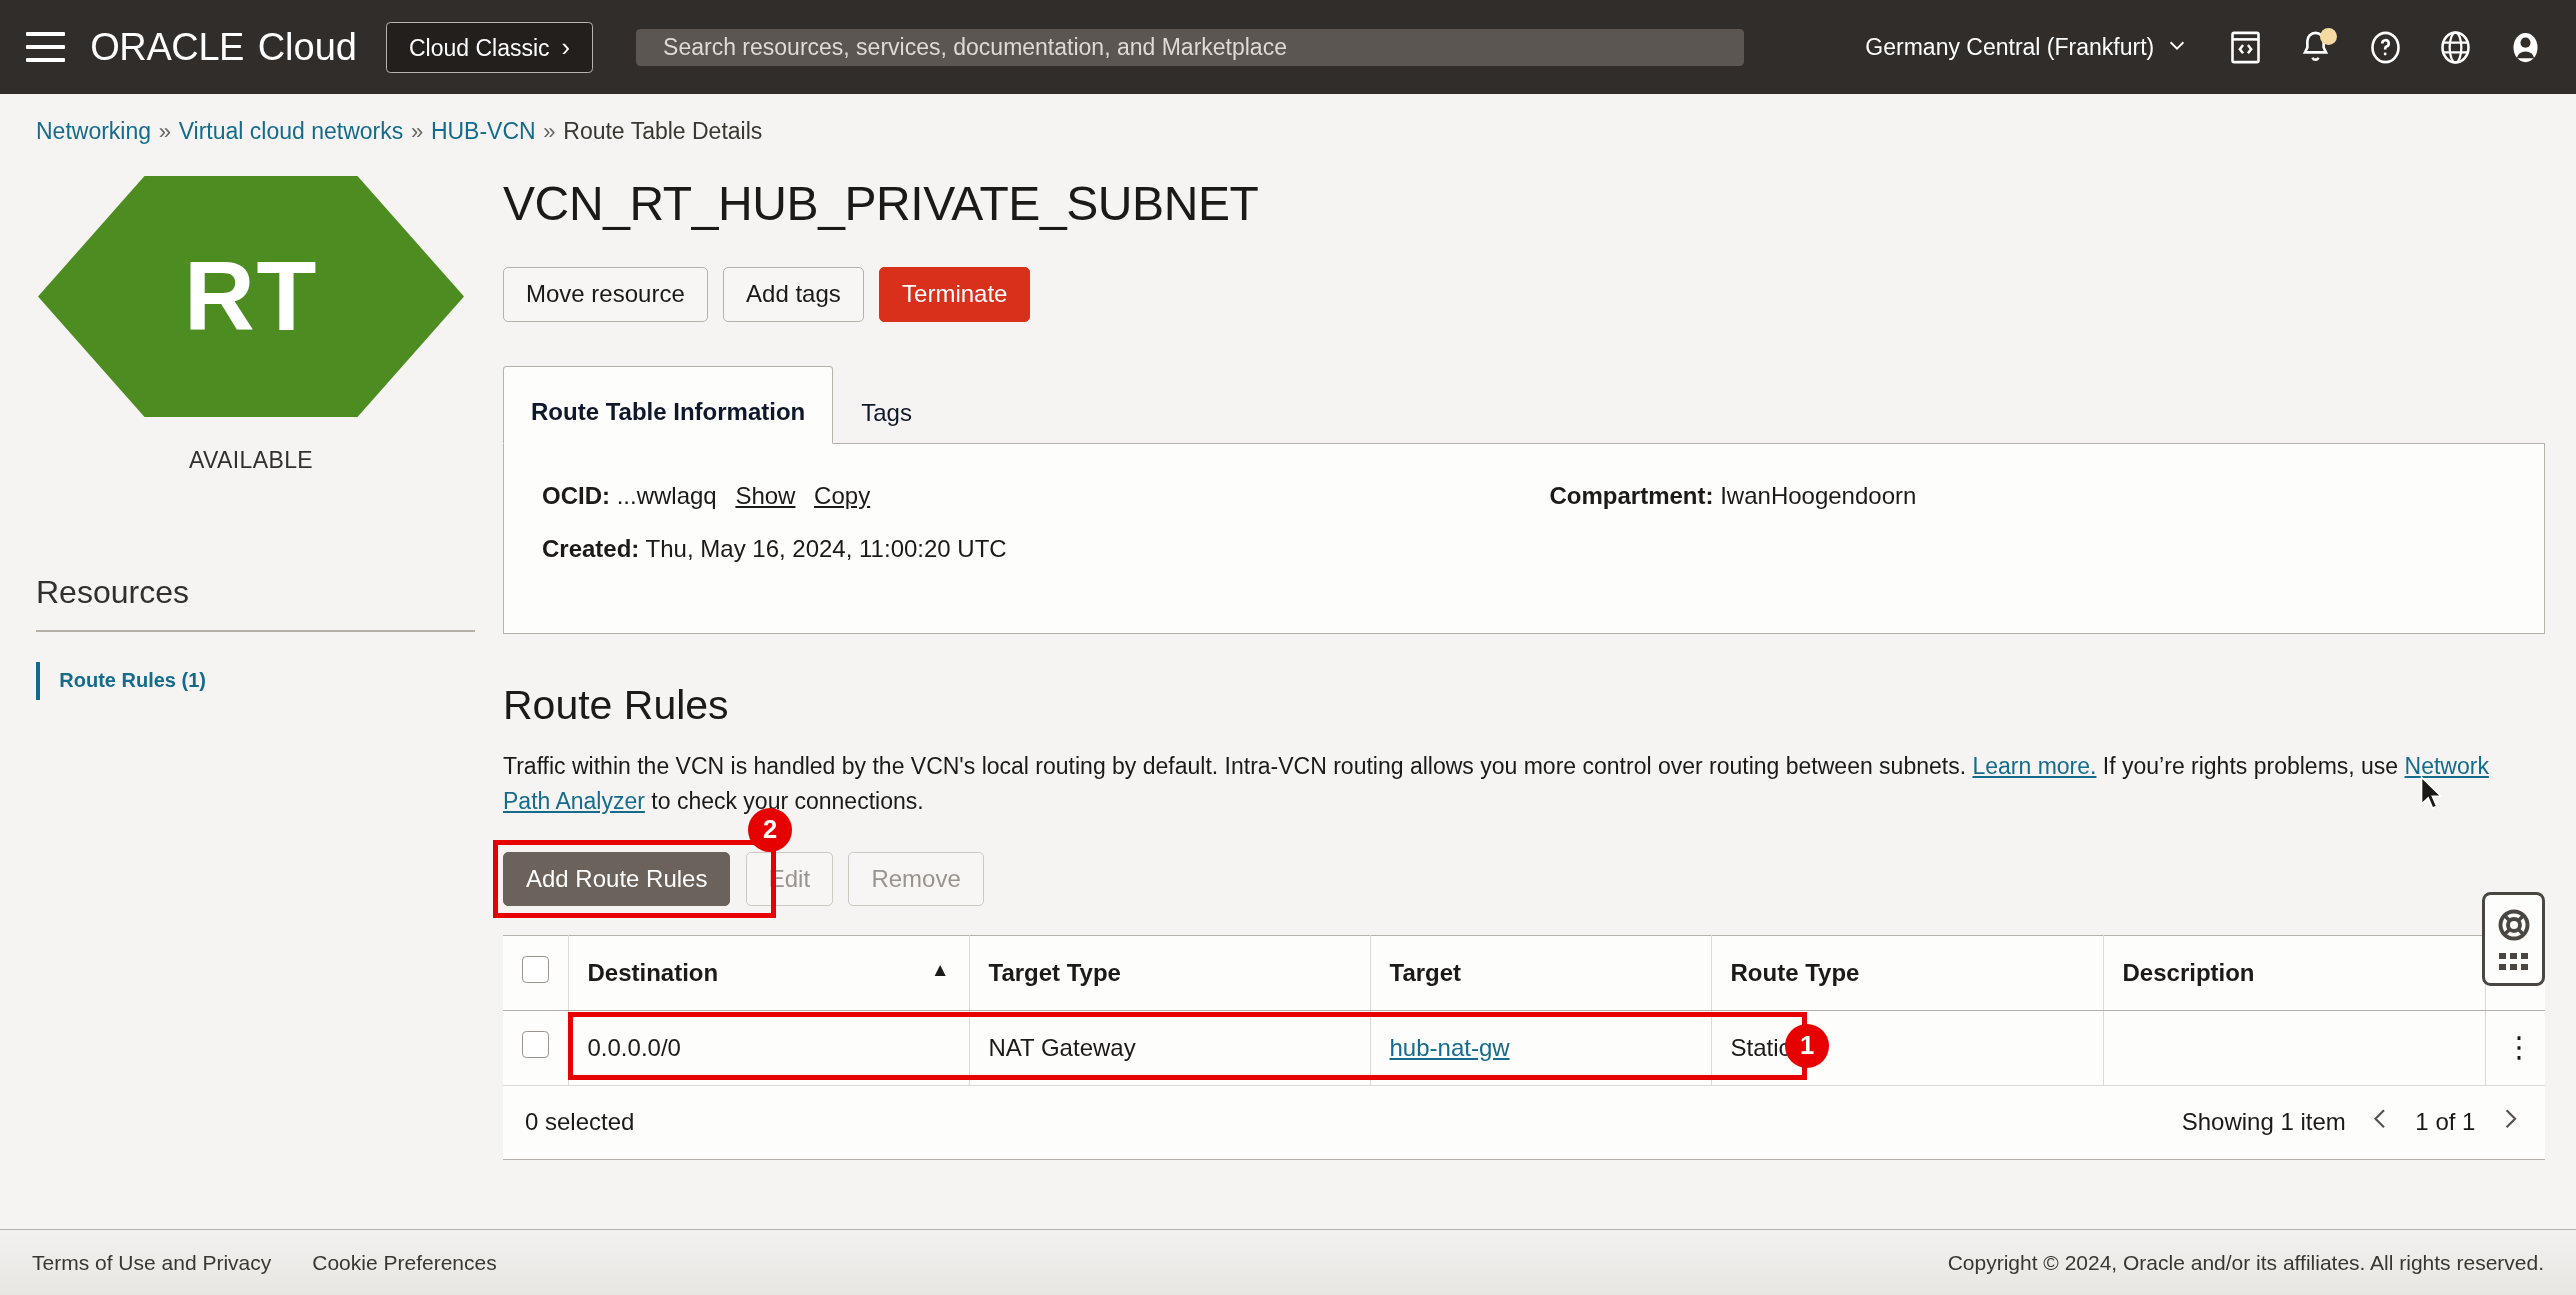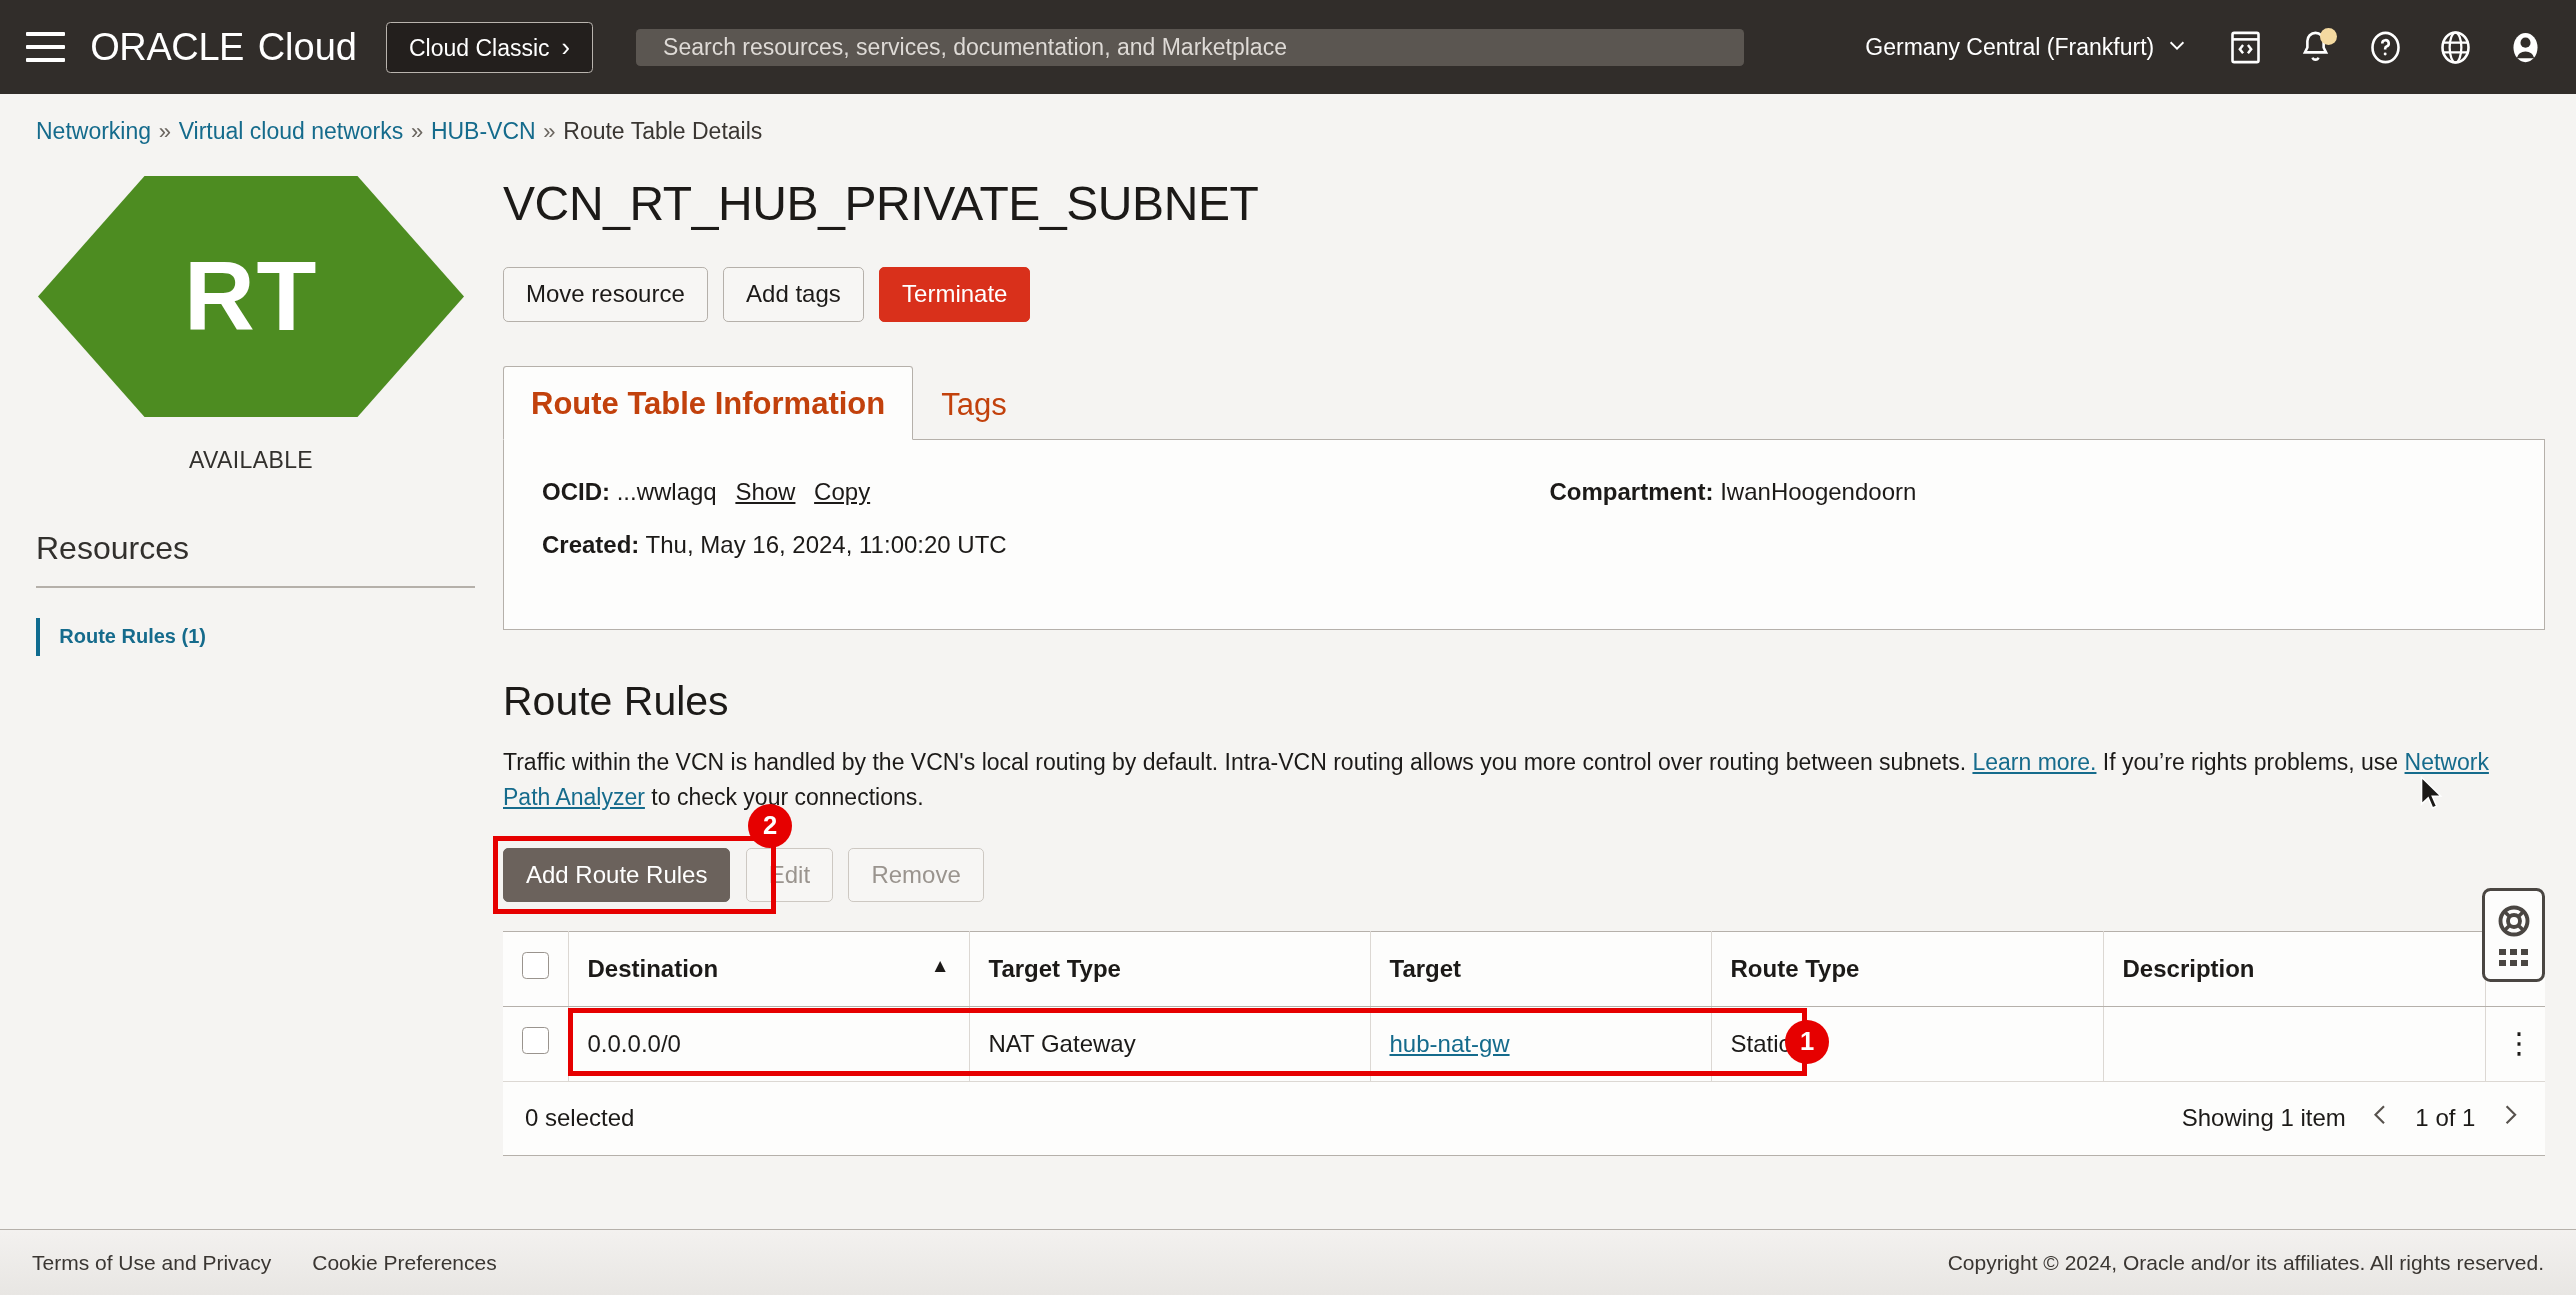--- a/index.html
+++ b/index.html
@@ -127,21 +127,21 @@
     clip-path: polygon(25% 0%, 75% 0%, 100% 50%, 75% 100%, 25% 100%, 0% 50%);
     display: flex; align-items: center; justify-content: center;
   }
   .hexagon span {
     color: #fff; font-size: 98px; font-weight: bold; letter-spacing: 1.7px;
   }
   .avail-label {
     margin-top: 30px; font-size: 23px; color: #32302d; letter-spacing: 0.4px;
   }
   .res-title {
-    margin-top: 56px;
+    margin-top: 100px;
     font-size: 32px; color: #32302d; font-weight: 400;
     padding-bottom: 19px;
   }
   .res-divider { height: 1.7px; background: #b5b0aa; width: 439px; }
   .res-item {
     margin-top: 30px;
     display: flex; align-items: center;
     height: 38px;
   }
   .res-item .bar { width: 4.3px; height: 38px; background: #0f6b8f; margin-right: 19px; }
@@ -169,24 +169,24 @@
     font-family: "Liberation Sans", sans-serif;
     line-height: 1.2;
   }
   .btn.danger {
     background: #d9301b; border-color: #d9301b; color: #fff;
   }
 
   
   .tabs { display: flex; align-items: flex-end; position: relative; z-index: 2; }
   .tab {
-    font-size: 31px;
-    padding: 19px 27px 17px 27px;
+    font-size: 24px;
+    padding: 31px 27px 17px 27px;
     cursor: pointer;
-    color: #c2410c;
+    color: #0f172a;
     border: 1.7px solid transparent;
     border-bottom: none;
     position: relative;
     top: 1.7px;
   }
   .tab.active {
     background: #fdfdfc;
     border-color: #b5b0aa;
     border-bottom: 1.7px solid #fdfdfc;
     font-weight: bold;

